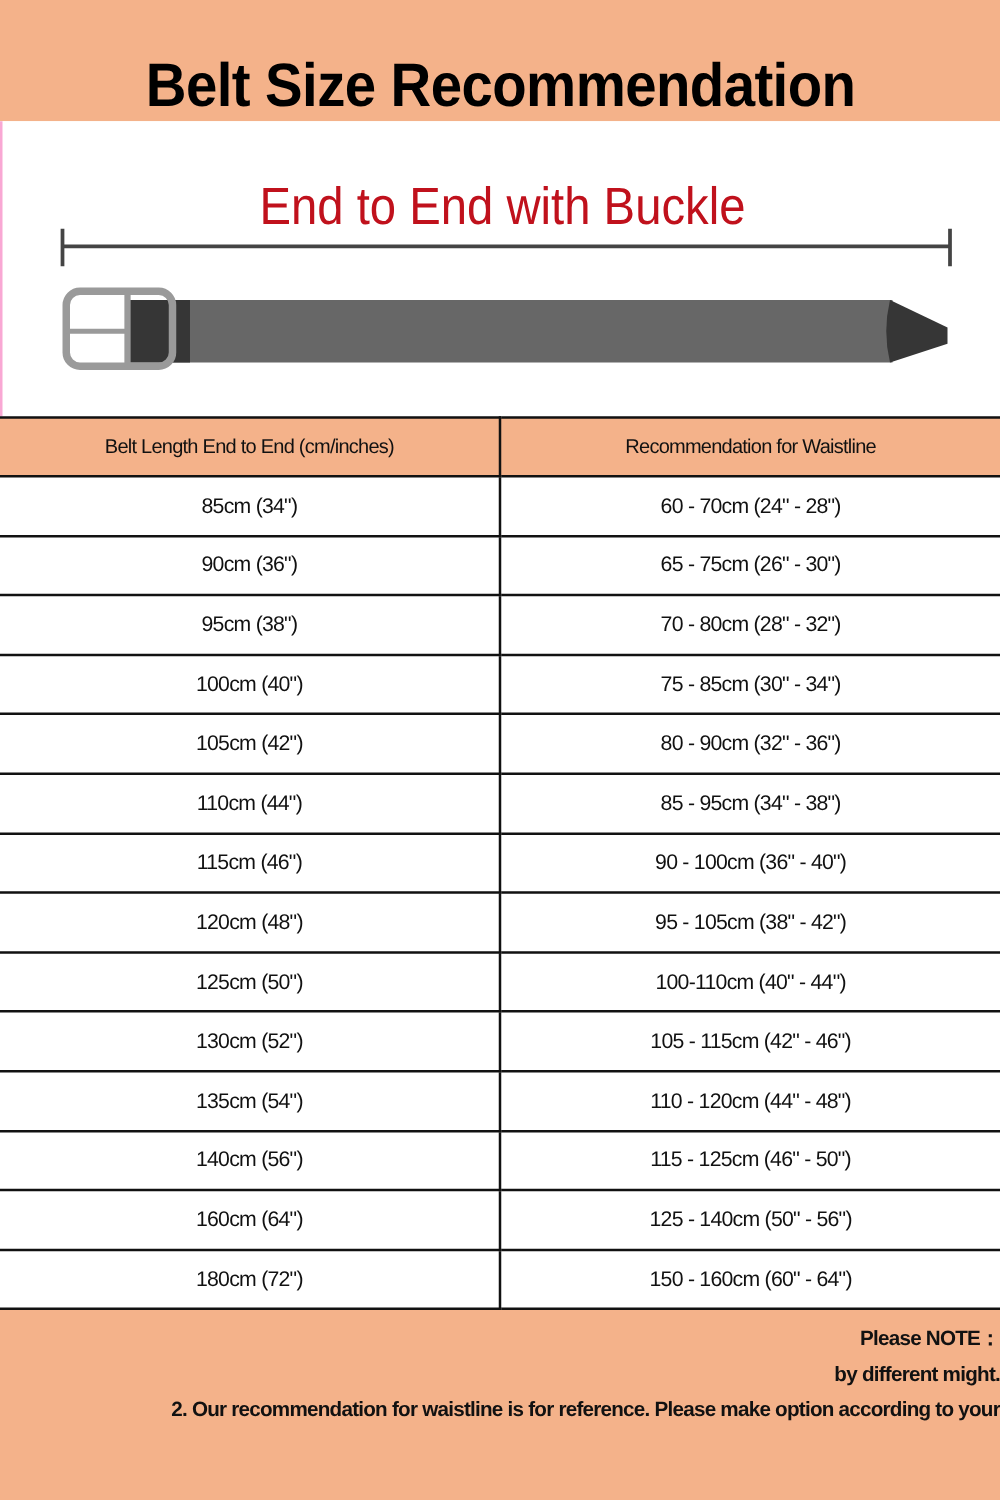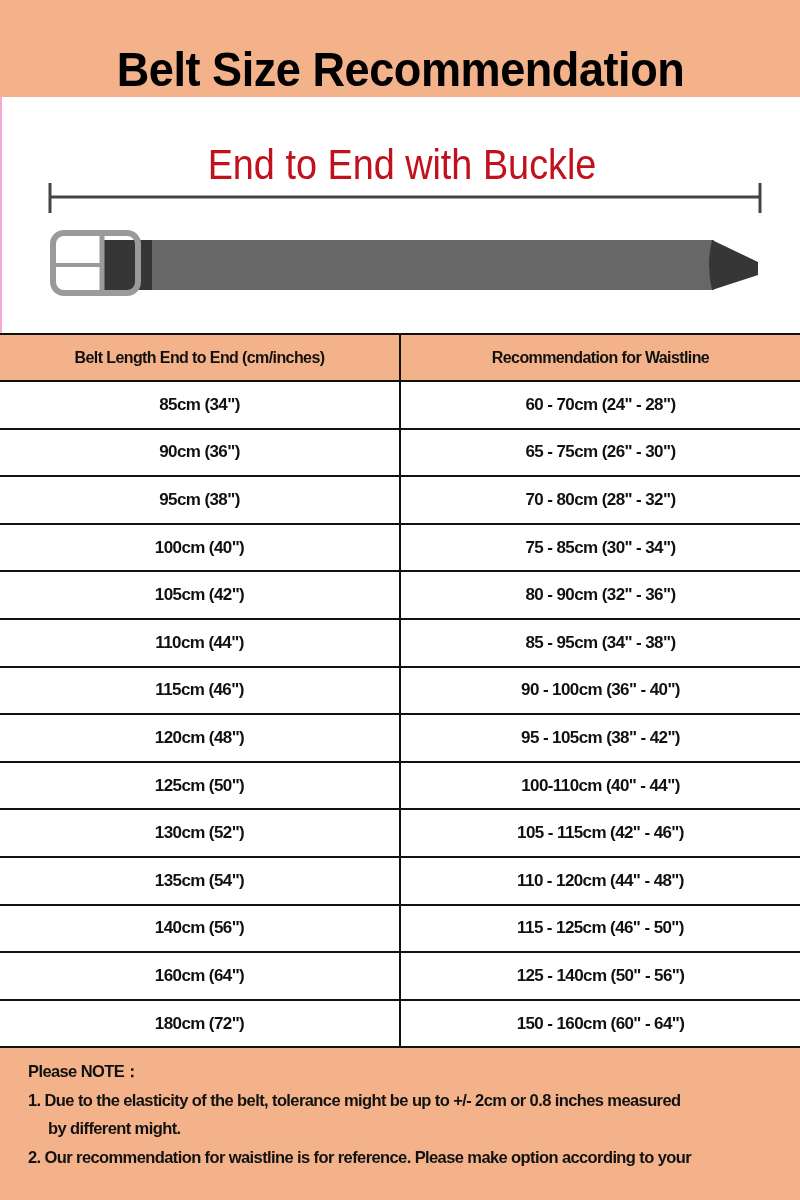--- a/index.html
+++ b/index.html
@@ -3,26 +3,26 @@
 <meta charset="utf-8">
 <style>
   html, body { margin: 0; padding: 0; }
   body { width: 800px; height: 1200px; background: #ffffff; font-family: "Liberation Sans", sans-serif; overflow: hidden; position: relative; }
   .header { position: absolute; left: 0; top: 0; width: 800px; height: 97px; background: #f4b28a; display: flex; align-items: flex-end; justify-content: center; }
   .header h1 { margin: 0; font-family: "Liberation Sans", sans-serif; font-weight: bold; font-size: 49px; color: #000; letter-spacing: -0.5px; transform: scaleX(0.92); }
   .diagram { position: absolute; left: 0; top: 97px; width: 800px; height: 236px; background: #ffffff; border-left: 2px solid #f9a8d4; box-sizing: border-box; }
   .diagram-label { position: absolute; left: 0; width: 800px; top: 44px; text-align: center; color: #c0111c; font-size: 42px; font-family: "Liberation Sans", sans-serif; transform: scaleX(0.9); }
   .diagram svg { position: absolute; left: 0; top: 0; }
   table { position: absolute; left: 0; top: 333px; width: 800px; border-collapse: collapse; table-layout: fixed; }
-  th, td { border: 2px solid #111; text-align: center; font-weight: bold; color: #111; padding: 0; }
+  th, td { border: 2px solid #111; text-align: center; font-weight: normal; color: #111; padding: 0; }
   th { background: #f4b28a; height: 45px; font-size: 16px; letter-spacing: -0.6px; }
   td { height: 45.6px; font-size: 17px; letter-spacing: -0.6px; background: #fff; }
   th:first-child, td:first-child { border-left: none; }
   th:last-child, td:last-child { border-right: none; }
-  .note { position: absolute; left: 0; top: 1048px; width: 800px; height: 152px; background: #f4b28a; box-sizing: border-box; padding: 9px 0 0 28px; color: #111; font-weight: bold; font-size: 16.5px; letter-spacing: -0.6px; line-height: 28.5px; }
+  .note { position: absolute; left: 0; top: 1048px; width: 800px; height: 152px; background: #f4b28a; box-sizing: border-box; padding: 9px 0 0 28px; color: #111; font-weight: bold; font-size: 16.5px; letter-spacing: -0.6px; line-height: 28.5px; text-align: right; }
   .note .indent { padding-left: 20px; }
 </style>
 </head>
 <body>
 
 <div class="header">
   <h1>Belt Size Recommendation</h1>
 </div>
 
 <div class="diagram">
@@ -110,16 +110,15 @@
       </tr>
     <tr>
         <td>180cm  (72")</td>
         <td>150 - 160cm  (60" - 64")</td>
       </tr>
   </tbody>
 </table>
 
 <div class="note">
   <div>Please NOTE：</div>
-  <div>1. Due to the elasticity of the belt, tolerance might be up to +/- 2cm or 0.8 inches measured</div>
   <div class="indent">by  different might.</div>
   <div>2. Our recommendation for waistline is for reference. Please make option according to your</div>
 </div>
 
 </body></html>

